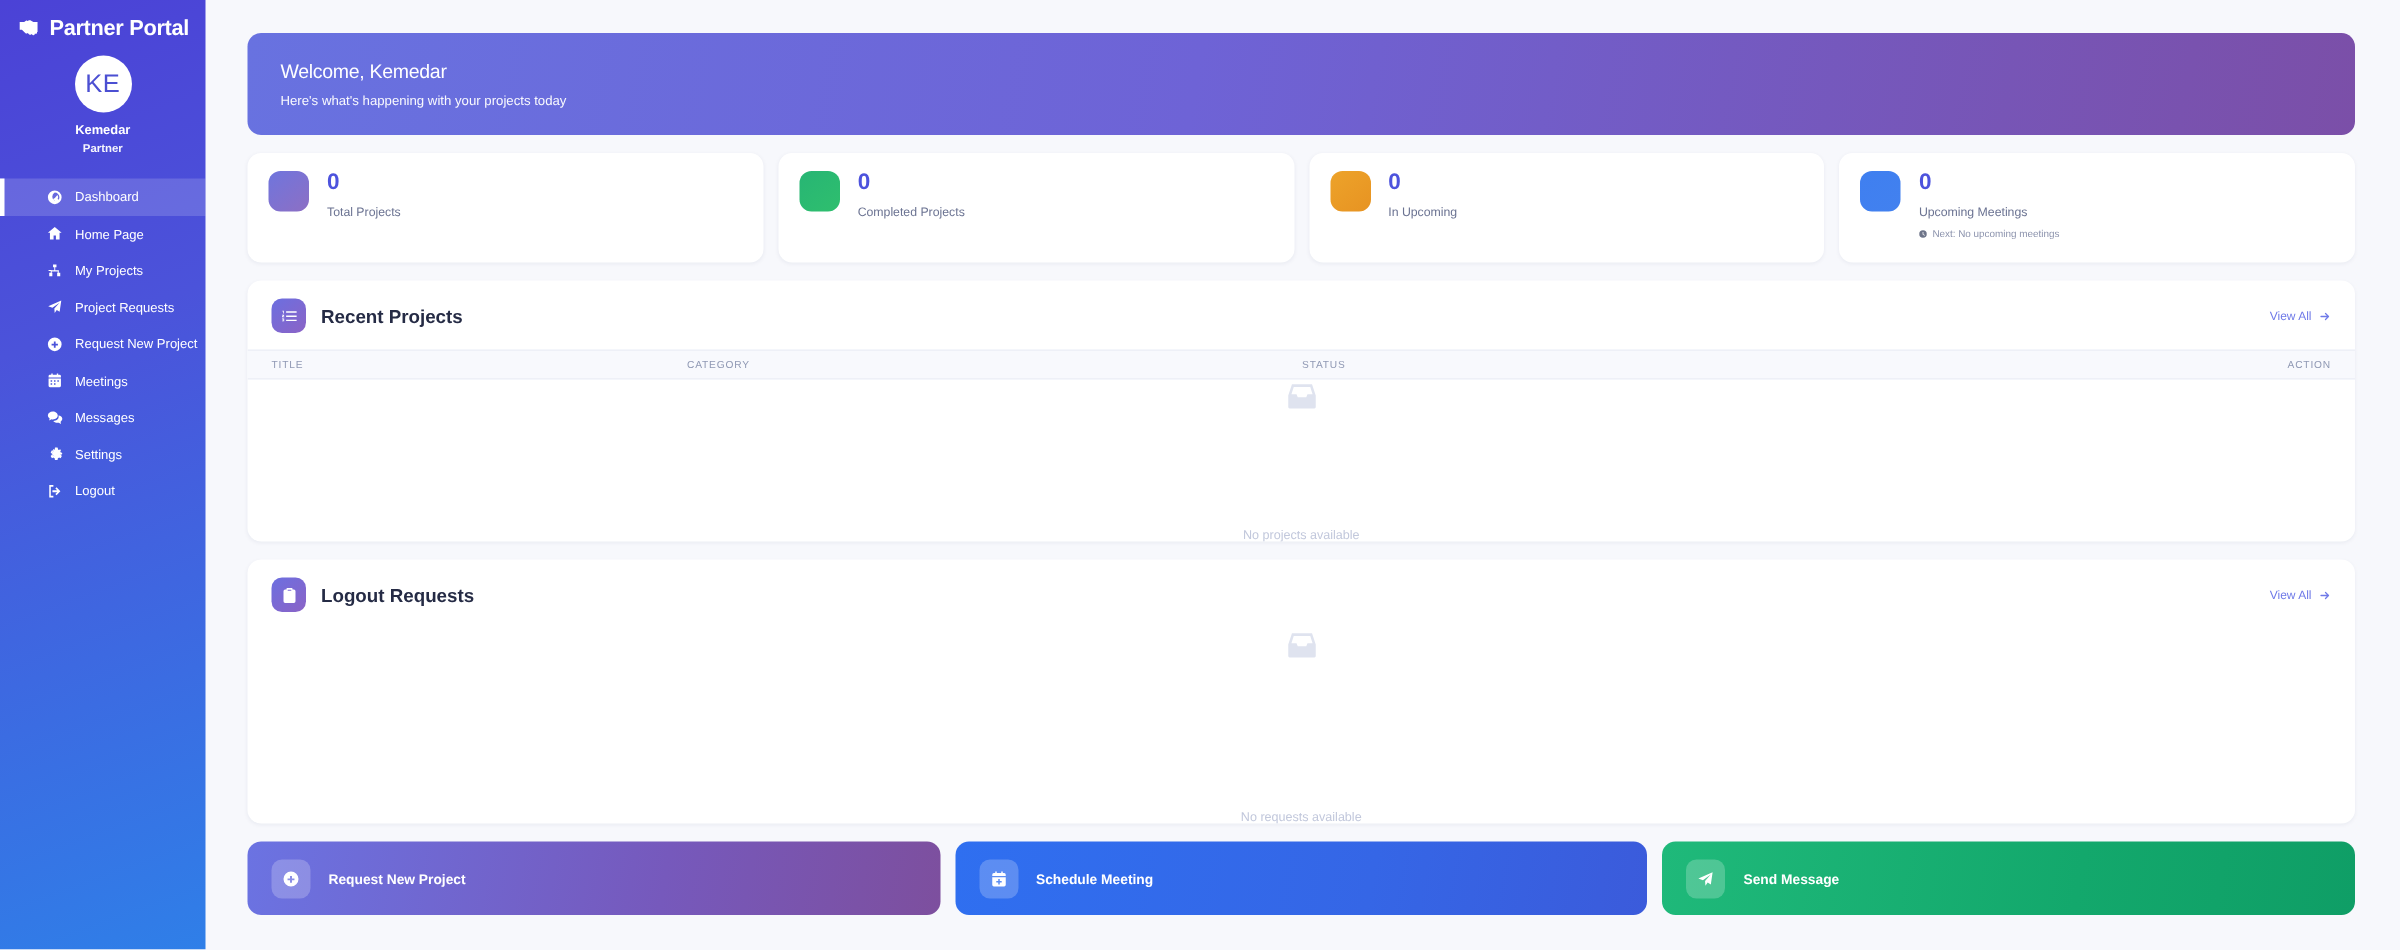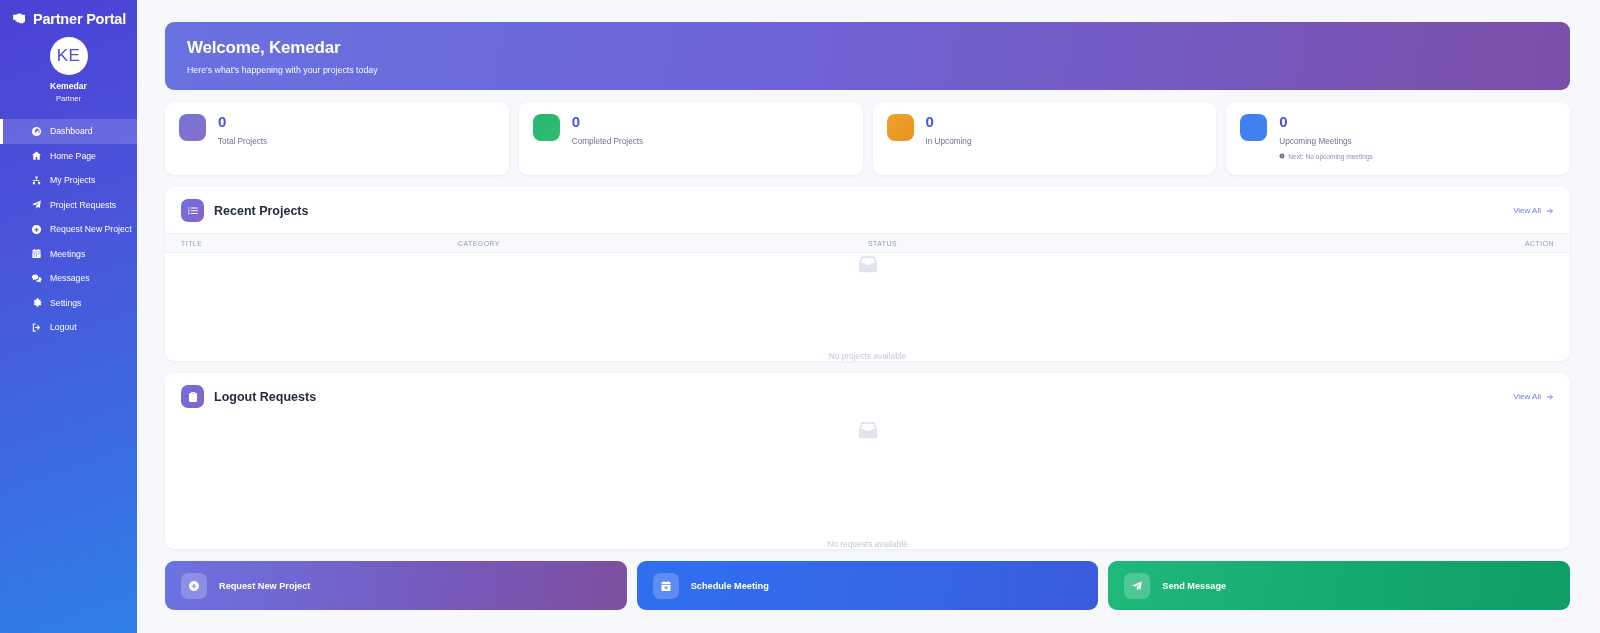--- a/index.html
+++ b/index.html
@@ -25,21 +25,21 @@
   .brand-icon { width: 17px; height: 17px; display: block; flex: none; }
   .brand-text { font-size: 14.5px; font-weight: bold; letter-spacing: -0.2px; }
   .profile { display: flex; flex-direction: column; align-items: center; padding-top: 4px; }
   .avatar {
     width: 38px; height: 38px; border-radius: 50%;
     background: #ffffff; color: #4b4fd2;
     display: flex; align-items: center; justify-content: center;
     font-size: 17px; font-weight: 500; letter-spacing: 0.3px;
   }
   .profile-name { font-size: 8.6px; font-weight: bold; margin-top: 6px; }
-  .profile-role { font-size: 7.6px; margin-top: 3px; font-weight: normal; opacity: .95; }
+  .profile-role { font-size: 7.6px; margin-top: 3px; font-weight: bold; opacity: .95; }
 
   .nav { margin-top: 16px; display: flex; flex-direction: column; }
   .nav-item {
     display: flex; align-items: center; gap: 8px;
     height: 24.5px; padding-left: 28px;
     font-size: 8.7px; color: #ffffff; cursor: pointer;
     border-left: 3px solid transparent;
   }
   .nav-item.active { background: rgba(255,255,255,0.16); border-left-color: #ffffff; }
   .nav-icon { width: 11px; height: 11px; flex: none; display: block; }
@@ -47,21 +47,21 @@
 
   
   .main { flex: 1; height: 633px; padding: 22px 30px 0 28px; overflow: hidden; }
 
   .welcome {
     height: 68px; border-radius: 9px;
     background: linear-gradient(100deg, #6872e0 0%, #6e63d6 45%, #7b4fa8 100%);
     color: #fff; padding: 14px 22px;
     display: flex; flex-direction: column; justify-content: center;
   }
-  .welcome-title { font-size: 17px; font-weight: bold; letter-spacing: -0.2px; }
+  .welcome-title { font-size: 13px; font-weight: normal; letter-spacing: -0.2px; }
   .welcome-sub { font-size: 8.8px; margin-top: 7px; opacity: .96; }
 
   .stats { display: flex; gap: 10px; margin-top: 12px; }
   .stat-card {
     flex: 1; height: 73px; background: #ffffff; border-radius: 9px;
     box-shadow: 0 1px 3px rgba(20,30,80,0.06);
     display: flex; align-items: flex-start; gap: 12px; padding: 12px 14px;
   }
   .stat-icon { width: 27px; height: 27px; border-radius: 8px; flex: none; }
   .stat-icon.purple { background: linear-gradient(140deg, #6f75dd, #8d6fc4); }

